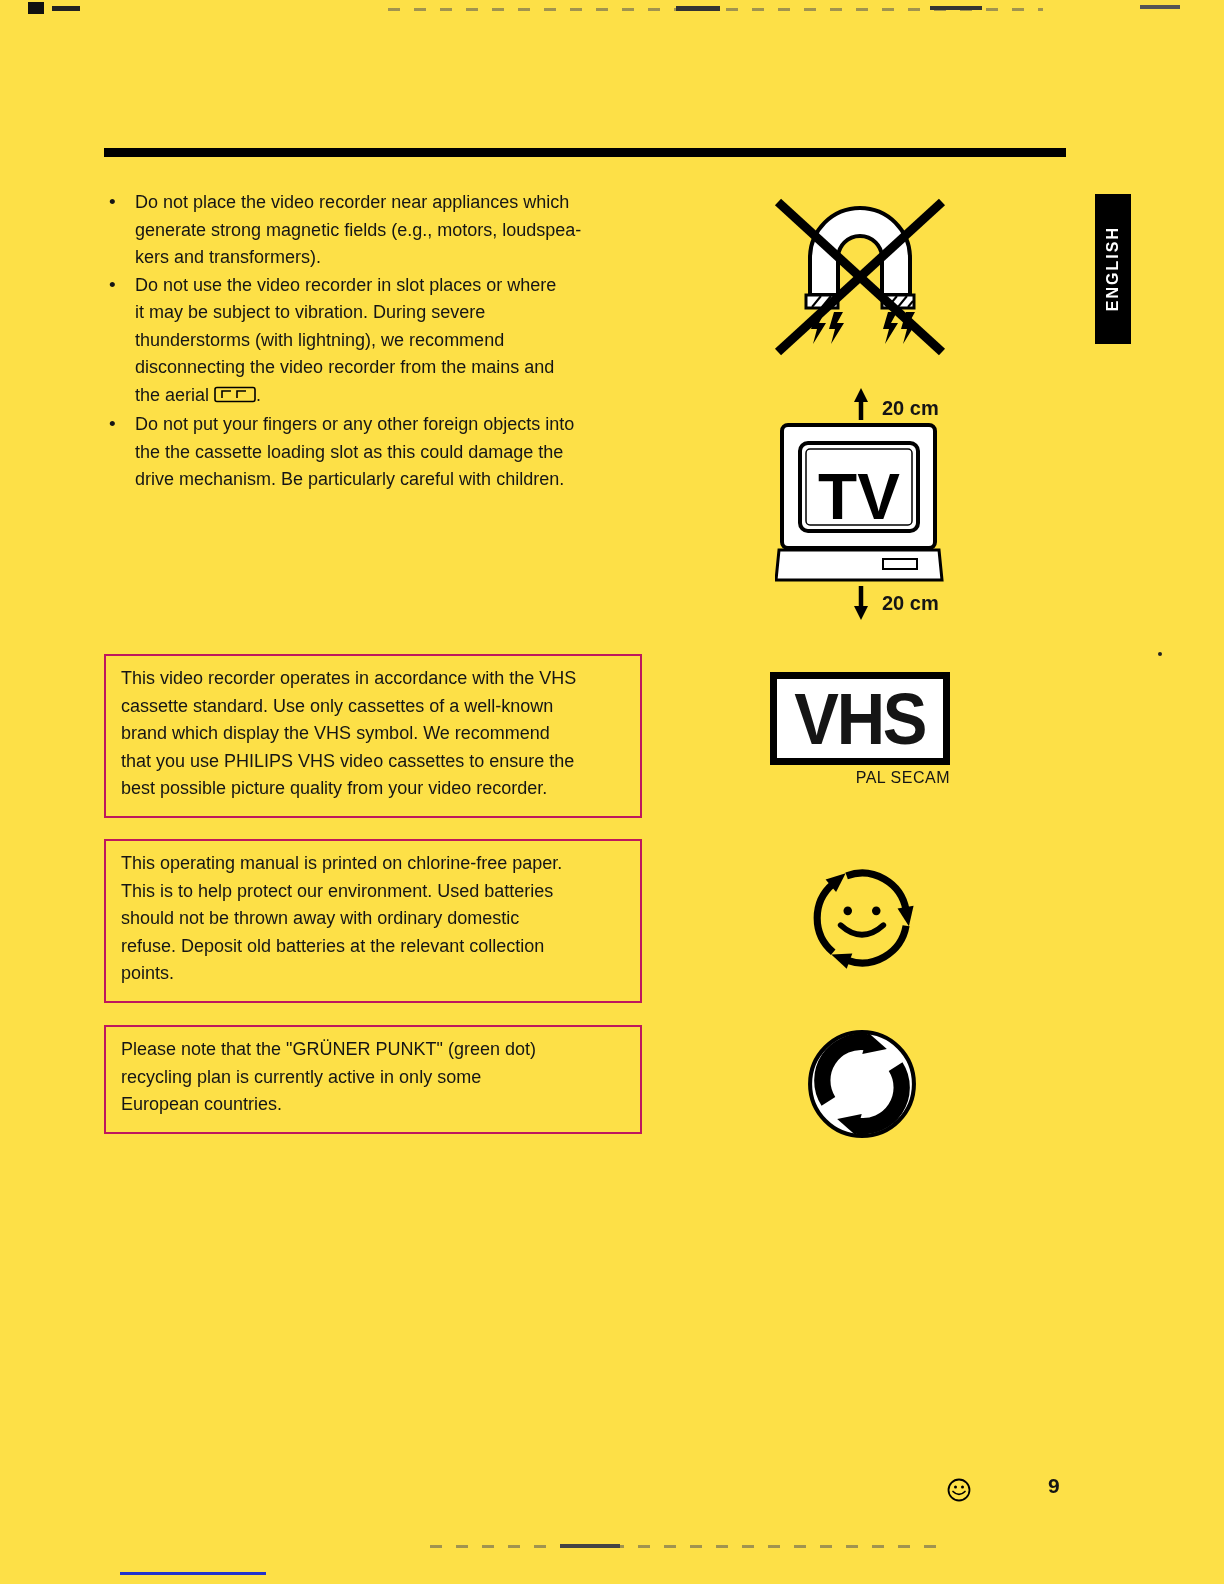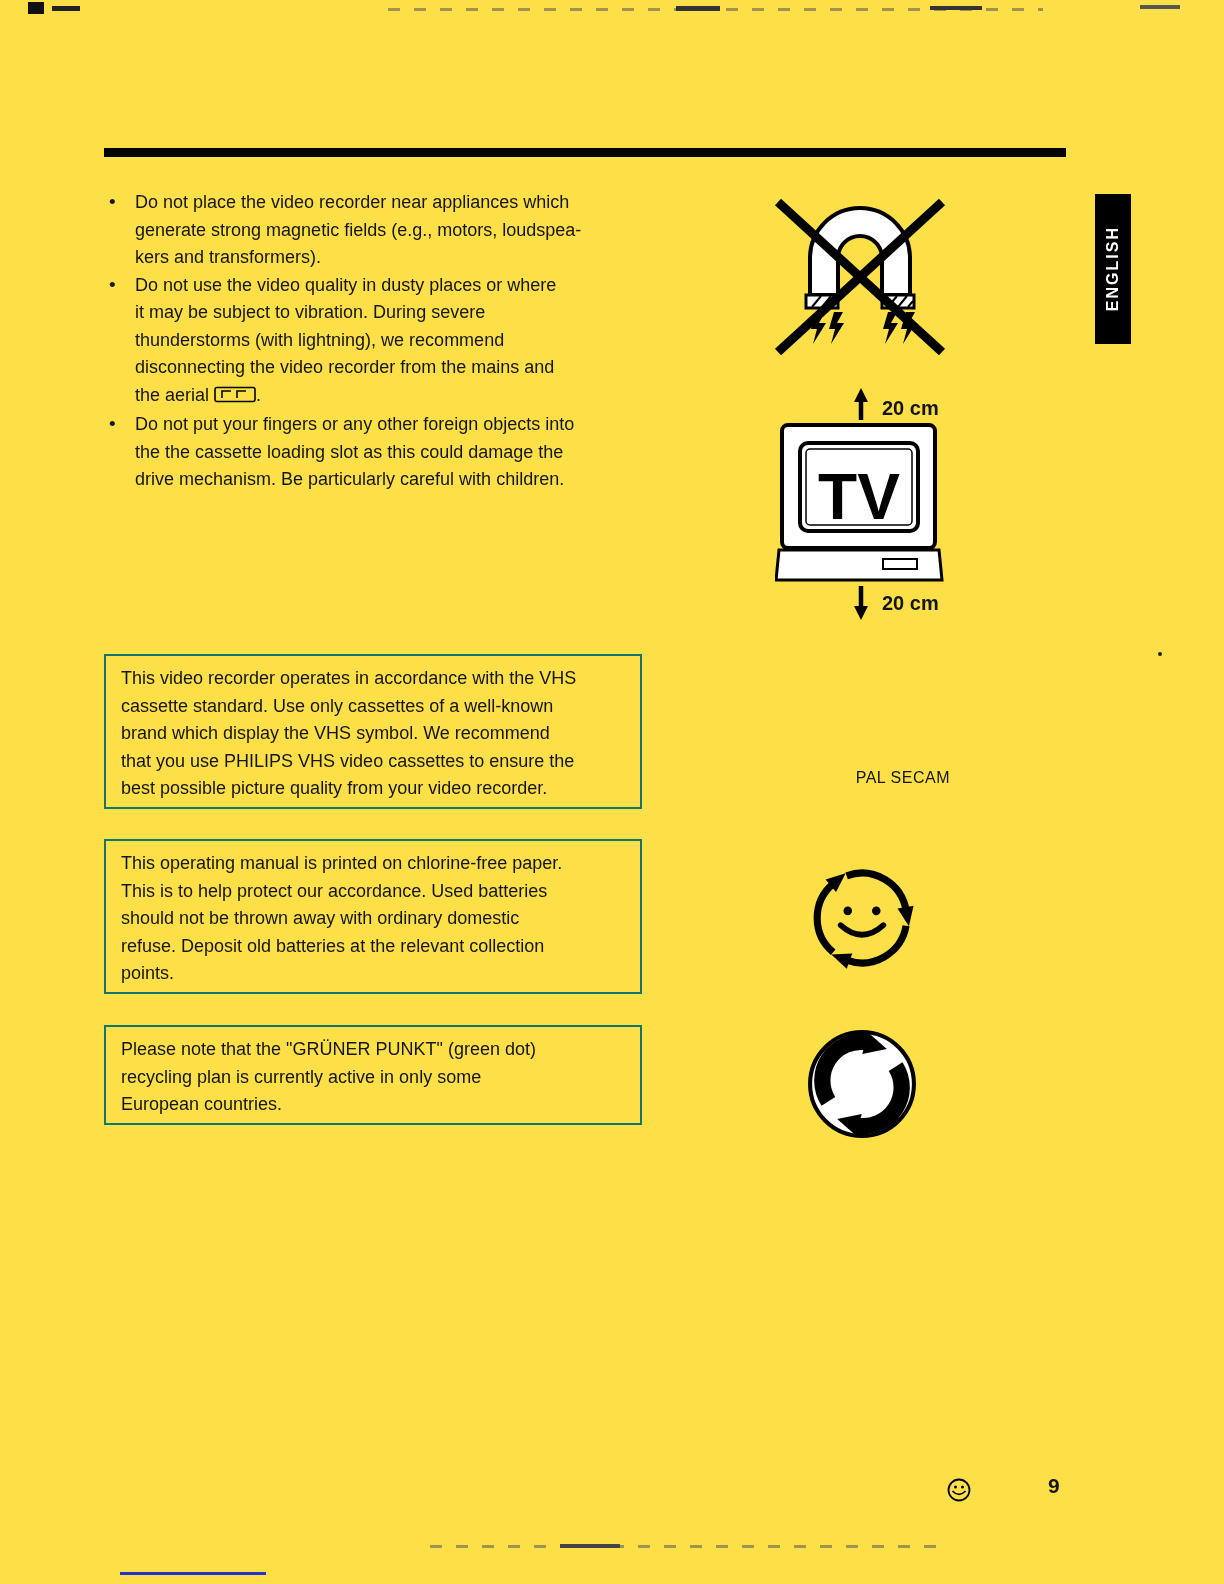--- a/index.html
+++ b/index.html
@@ -19,22 +19,22 @@
 
   
   .bullets { position:absolute; left:104px; top:189px; width:546px; margin:0; padding:0; list-style:none; }
   .bullets li { position:relative; padding-left:31px; font-size:18px; line-height:27.5px; }
   .bullets li::before { content:"•"; position:absolute; left:5px; top:-1px; font-size:19px; }
   .btext { white-space:pre-line; }
   .aerial { display:inline-block; vertical-align:-2px; }
 
   
   .note-box {
-    position:absolute; left:104px; width:506px; border:2px solid #0f766e;
-    padding:9px 13px 4px 15px; font-size:18px; line-height:27.5px; white-space:pre-line;
+    position:absolute; left:104px; width:506px; border:2px solid #be185d;
+    padding:9px 13px 13px 15px; font-size:18px; line-height:27.5px; white-space:pre-line;
   }
   #box-vhs { top:654px; }
   #box-paper { top:839px; }
   #box-gruner { top:1025px; }
 
   
   .abs { position:absolute; }
   .label-20cm { position:absolute; font-size:20px; font-weight:bold; }
 
   .vhs-box {
@@ -72,21 +72,21 @@
   <div class="top-rule"></div>
   <div class="dot-artifact"></div>
 
   <ul class="bullets">
     <li>
       <span class="btext">Do not place the video recorder near appliances which
 generate strong magnetic fields (e.g., motors, loudspea-
 kers and transformers).</span>
     </li>
     <li>
-      <span class="btext">Do not use the video quality in dusty places or where
+      <span class="btext">Do not use the video recorder in slot places or where
 it may be subject to vibration. During severe
 thunderstorms (with lightning), we recommend
 disconnecting the video recorder from the mains and
 the aerial </span><span class="aerial"><svg width="42" height="17" viewBox="0 0 42 17">
             <rect x="1" y="1.5" width="40" height="14" rx="2" fill="none" stroke="#000" stroke-width="1.6"></rect>
             <path d="M 8,12 V 5 H 17" fill="none" stroke="#000" stroke-width="1.6"></path>
             <path d="M 23,12 V 5 H 32" fill="none" stroke="#000" stroke-width="1.6"></path>
           </svg></span><span class="btext">.</span>
     </li>
     <li>
@@ -95,21 +95,21 @@
 drive mechanism. Be particularly careful with children.</span>
     </li>
   </ul>
 
   <div class="note-box" id="box-vhs">This video recorder operates in accordance with the VHS
 cassette standard. Use only cassettes of a well-known
 brand which display the VHS symbol. We recommend
 that you use PHILIPS VHS video cassettes to ensure the
 best possible picture quality from your video recorder.</div>
   <div class="note-box" id="box-paper">This operating manual is printed on chlorine-free paper.
-This is to help protect our accordance. Used batteries
+This is to help protect our environment. Used batteries
 should not be thrown away with ordinary domestic
 refuse. Deposit old batteries at the relevant collection
 points.</div>
   <div class="note-box" id="box-gruner">Please note that the "GRÜNER PUNKT" (green dot)
 recycling plan is currently active in only some
 European countries.</div>
 
   <div class="abs" style="left:772px; top:190px;">
     <svg width="176" height="172" viewBox="0 0 176 172">
       <defs>
@@ -139,20 +139,23 @@
       <text x="84" y="131" text-anchor="middle" font-size="64" font-weight="bold" font-family="Liberation Sans, sans-serif" fill="#000">TV</text>
       <path d="M 4,162 L 164,162 L 167,192 L 1,192 Z" fill="#fff" stroke="#000" stroke-width="3"></path>
       <rect x="108" y="171" width="34" height="10" fill="#fff" stroke="#000" stroke-width="2"></rect>
       <line x1="86" y1="198" x2="86" y2="220" stroke="#000" stroke-width="4.5"></line>
       <polygon points="86,232 79,218 93,218" fill="#000"></polygon>
     </svg>
   </div>
   <div class="label-20cm" style="left:882px; top:397px;">20 cm</div>
   <div class="label-20cm" style="left:882px; top:592px;">20 cm</div>
 
+  <div class="vhs-box">
+    <span class="vhs-text">VHS</span>
+  </div>
   <div class="pal-secam">PAL SECAM</div>
 
   <div class="abs" style="left:806px; top:862px;">
     <svg width="112" height="112" viewBox="0 0 110 110">
       <path d="M 39.9,13.6 A 44,44 0 0 1 98.3,47.3" fill="none" stroke="#000" stroke-width="7"></path>
       <polygon points="16,0 -3,8 -3,-8" fill="#000" transform="translate(98.3,47.3) rotate(80)"></polygon>
       <path d="M 98.3,62.6 A 44,44 0 0 1 39.9,96.4" fill="none" stroke="#000" stroke-width="7"></path>
       <polygon points="16,0 -3,8 -3,-8" fill="#000" transform="translate(39.9,96.4) rotate(200)"></polygon>
       <path d="M 26.7,88.7 A 44,44 0 0 1 26.7,21.3" fill="none" stroke="#000" stroke-width="7"></path>
       <polygon points="16,0 -3,8 -3,-8" fill="#000" transform="translate(26.7,21.3) rotate(-40)"></polygon>

